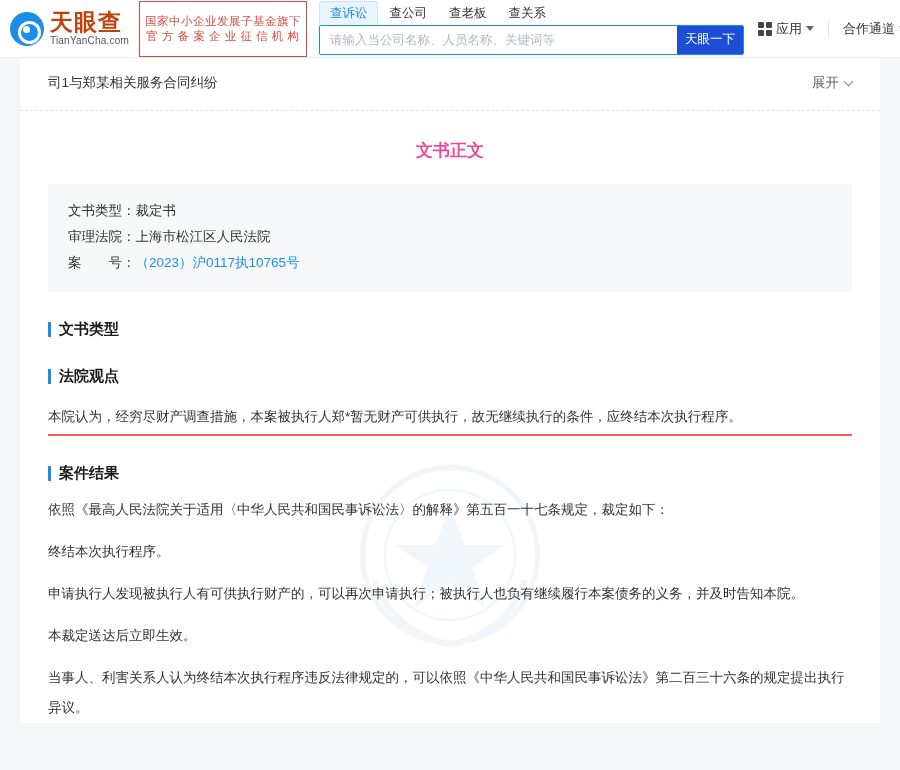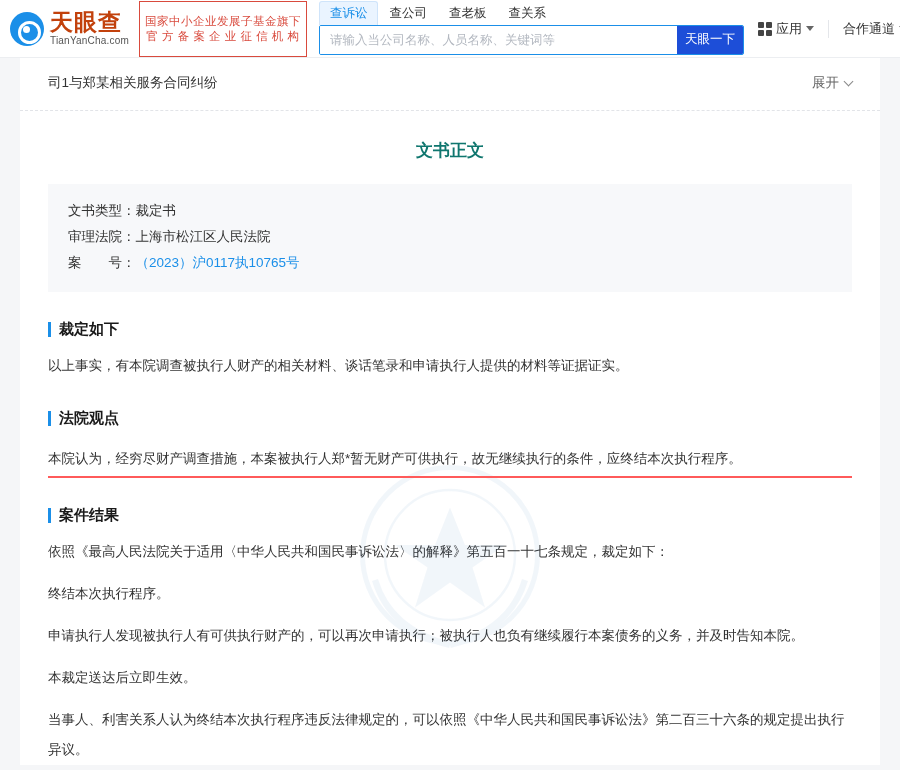--- a/index.html
+++ b/index.html
@@ -185,21 +185,21 @@
     border-bottom: 1.5px solid #888;
     transform: rotate(45deg);
     margin-left: 6px;
     margin-top: -3px;
   }
 
   .doc-title {
     text-align: center;
     font-size: 17px;
     font-weight: bold;
-    color: #0f766e;
+    color: #ec4899;
     padding: 28px 0 22px 0;
   }
 
   .meta-box {
     background: #f7f8fa;
     margin: 0 28px;
     padding: 14px 20px 16px 20px;
     font-size: 13.5px;
     color: #333;
     line-height: 26px;
@@ -328,23 +328,22 @@
         <span class="meta-label">审理法院：</span><span>上海市松江区人民法院</span>
       </div>
       <div>
         <span class="meta-label">案　　号：</span><span class="meta-blue">（2023）沪0117执10765号</span>
       </div>
     </div>
 
     <div class="section">
       <div class="sec-head">
         <span class="sec-bar"></span>
-        <span>裁定如下</span>
-      </div>
-      <p class="para">以上事实，有本院调查被执行人财产的相关材料、谈话笔录和申请执行人提供的材料等证据证实。</p>
+        <span>文书类型</span>
+      </div>
     </div>
 
     <div class="section">
       <div class="sec-head">
         <span class="sec-bar"></span>
         <span>法院观点</span>
       </div>
       <p class="para underlined">本院认为，经穷尽财产调查措施，本案被执行人郑*暂无财产可供执行，故无继续执行的条件，应终结本次执行程序。</p>
     </div>
 

